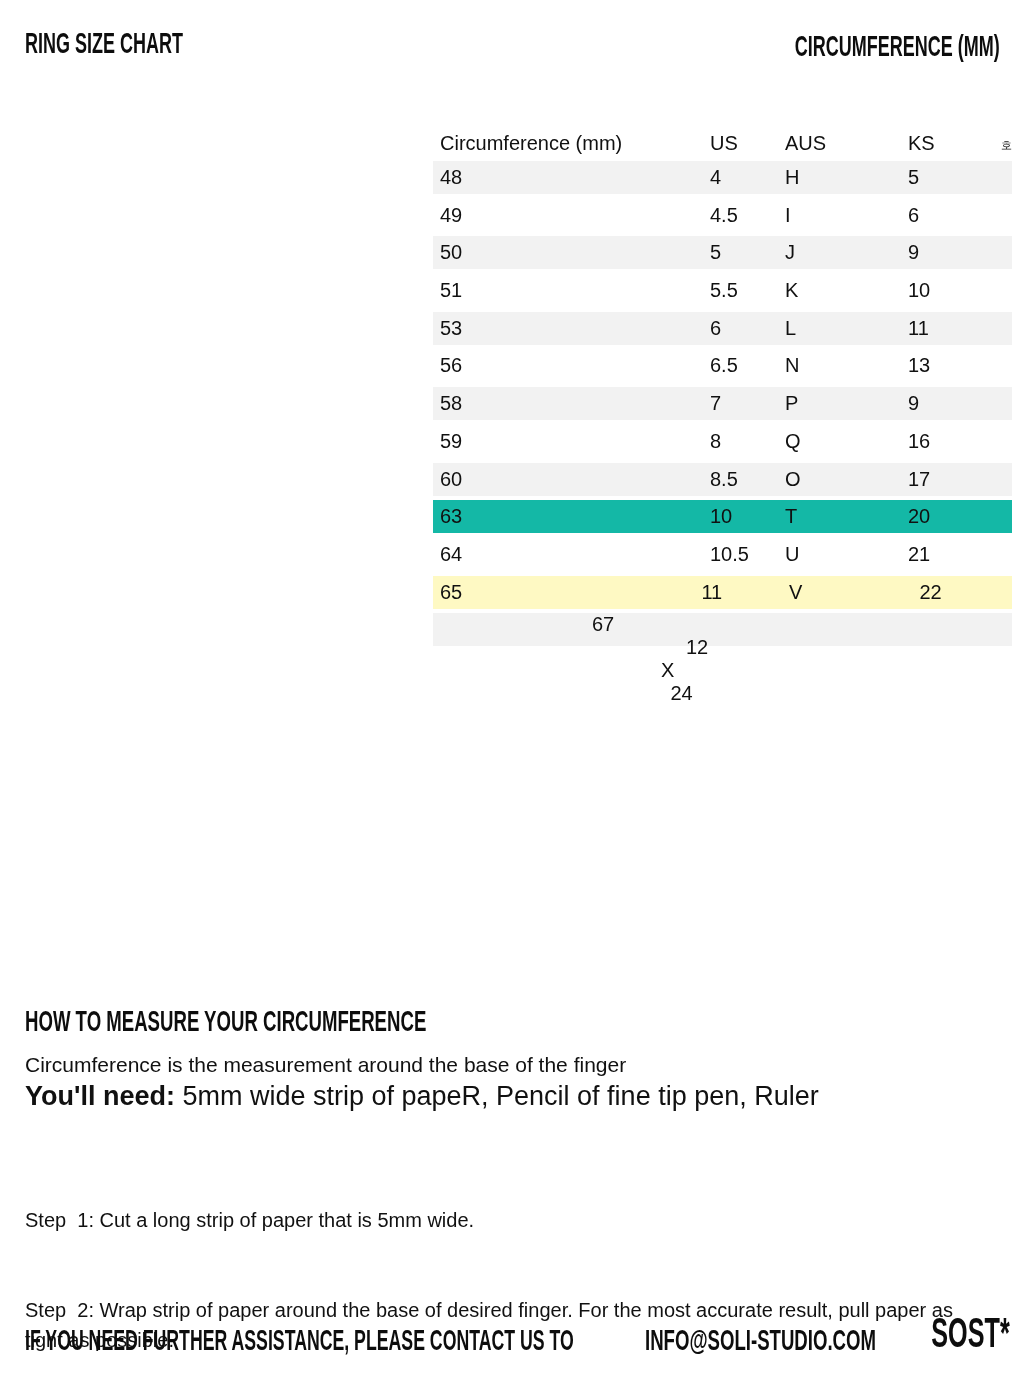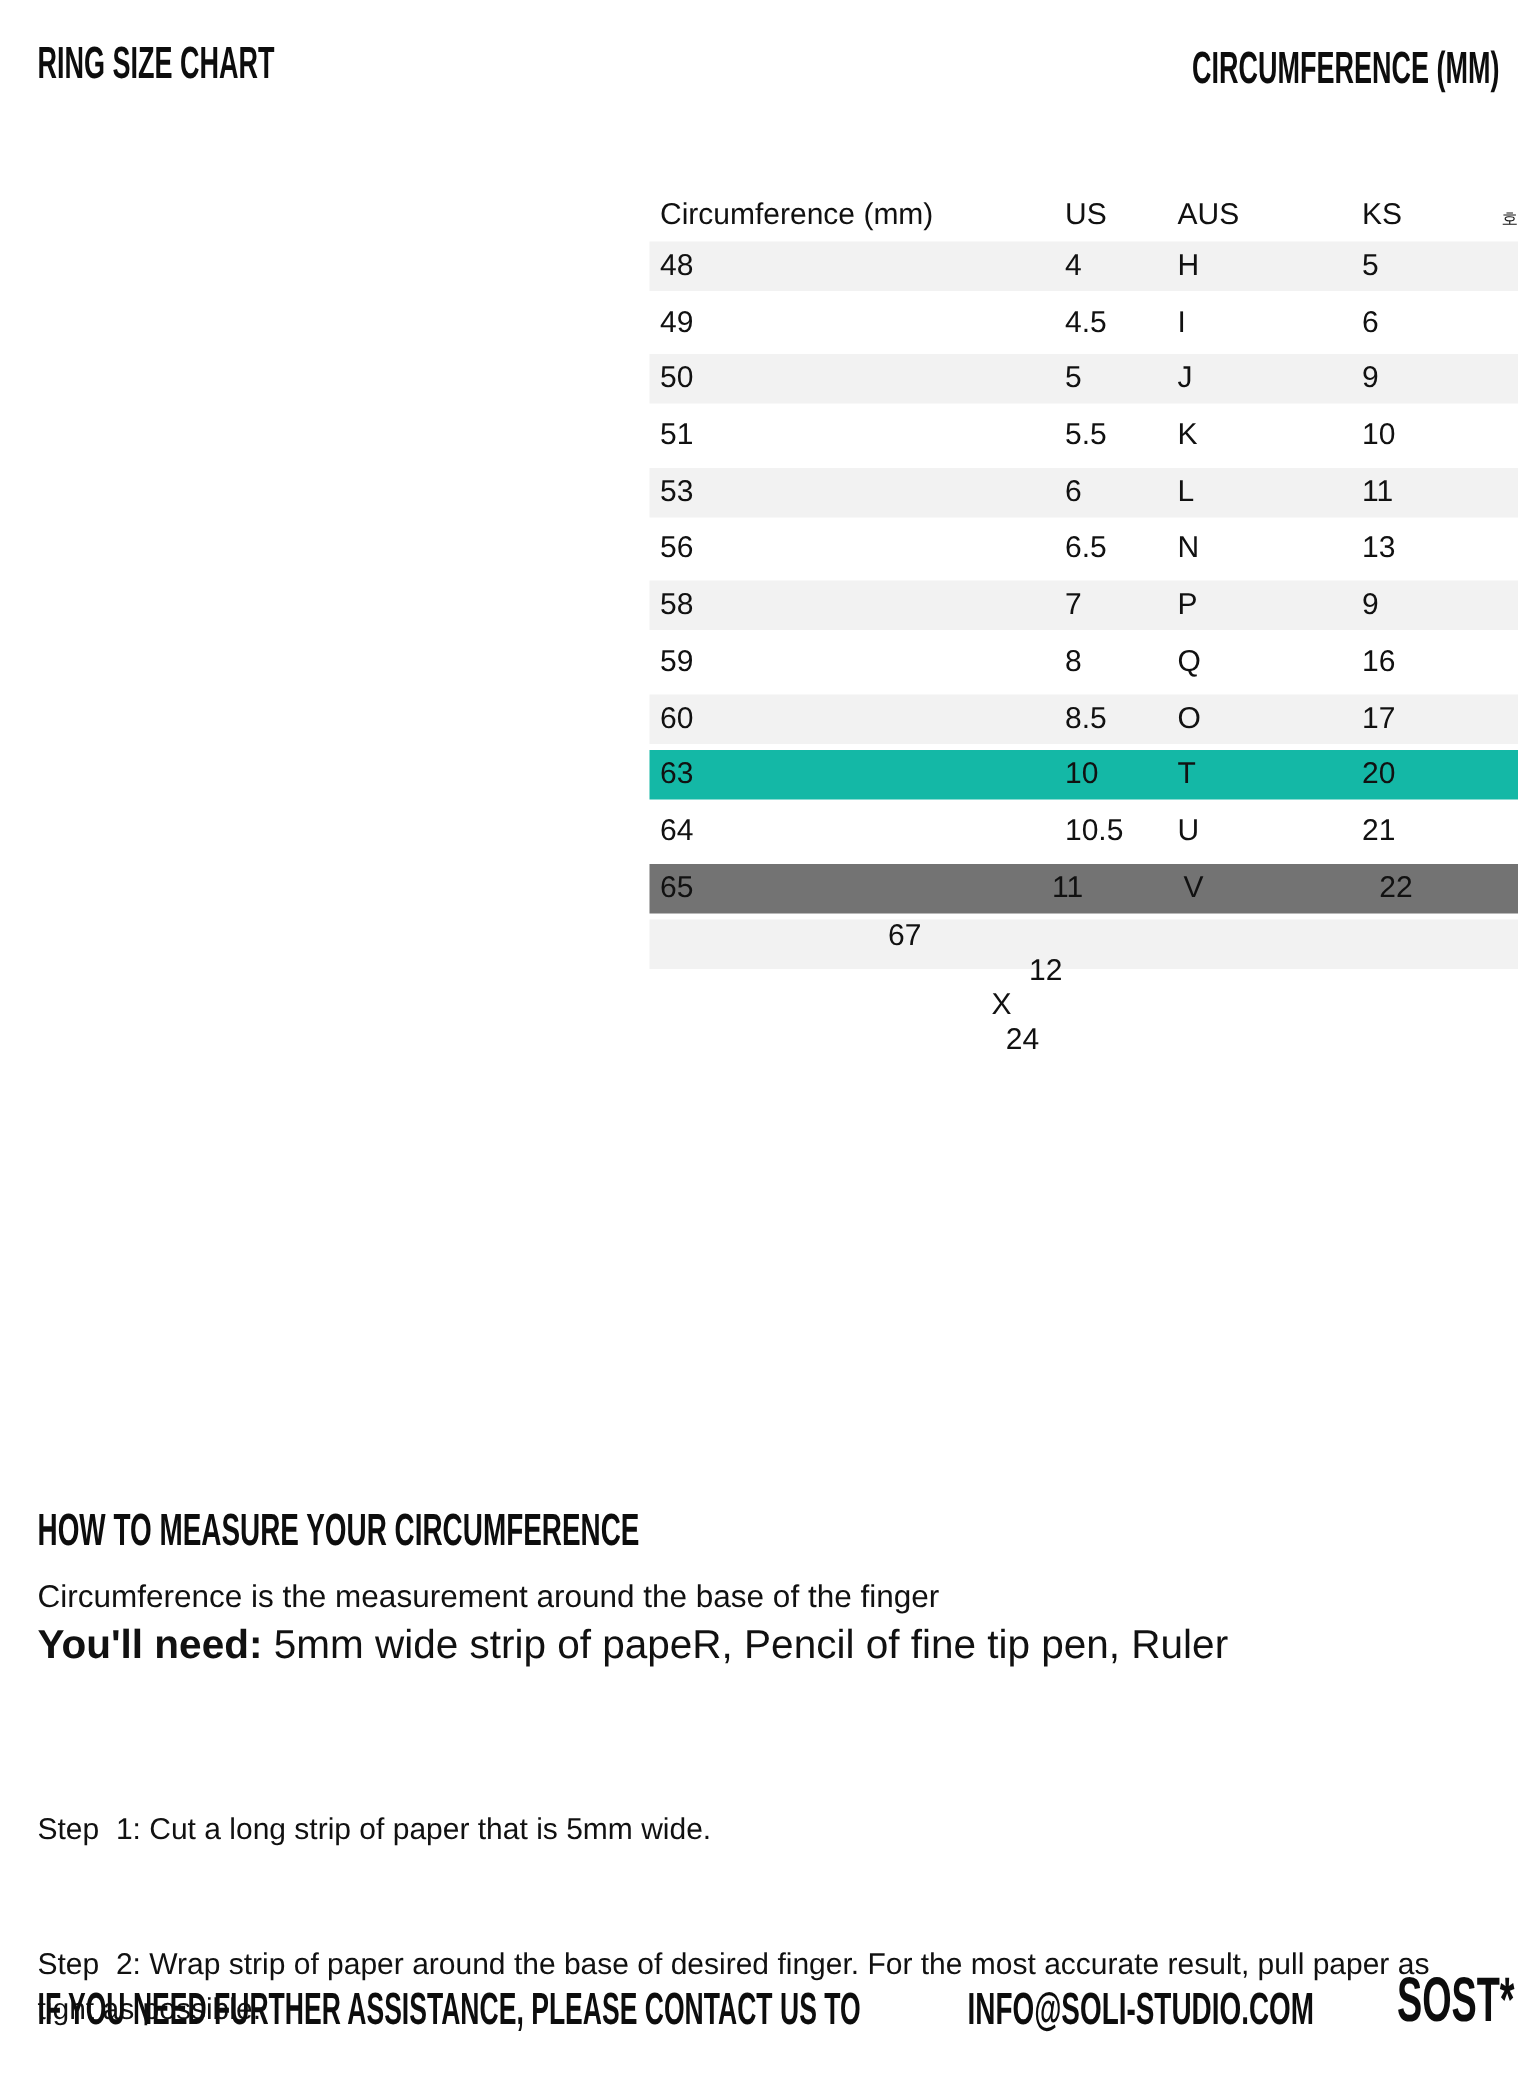--- a/index.html
+++ b/index.html
@@ -128,21 +128,21 @@
           <div class="cell c2">10</div>
           <div class="cell c3">T</div>
           <div class="cell c4">20</div>
         </div>
         <div class="t-row">
           <div class="cell c1">64</div>
           <div class="cell c2">10.5</div>
           <div class="cell c3">U</div>
           <div class="cell c4">21</div>
         </div>
-        <div class="t-row" style="background: #737373; gap: 21px;">
+        <div class="t-row" style="background: #fef9c3; gap: 21px;">
           <div class="cell c1">65</div>
           <div class="cell c2">11</div>
           <div class="cell c3">V</div>
           <div class="cell c4">22</div>
         </div>
         <div class="t-row" style="background: rgb(242, 242, 242); flex-direction: column;">
           <div class="cell c1">67</div>
           <div class="cell c2">12</div>
           <div class="cell c3">X</div>
           <div class="cell c4">24</div>

